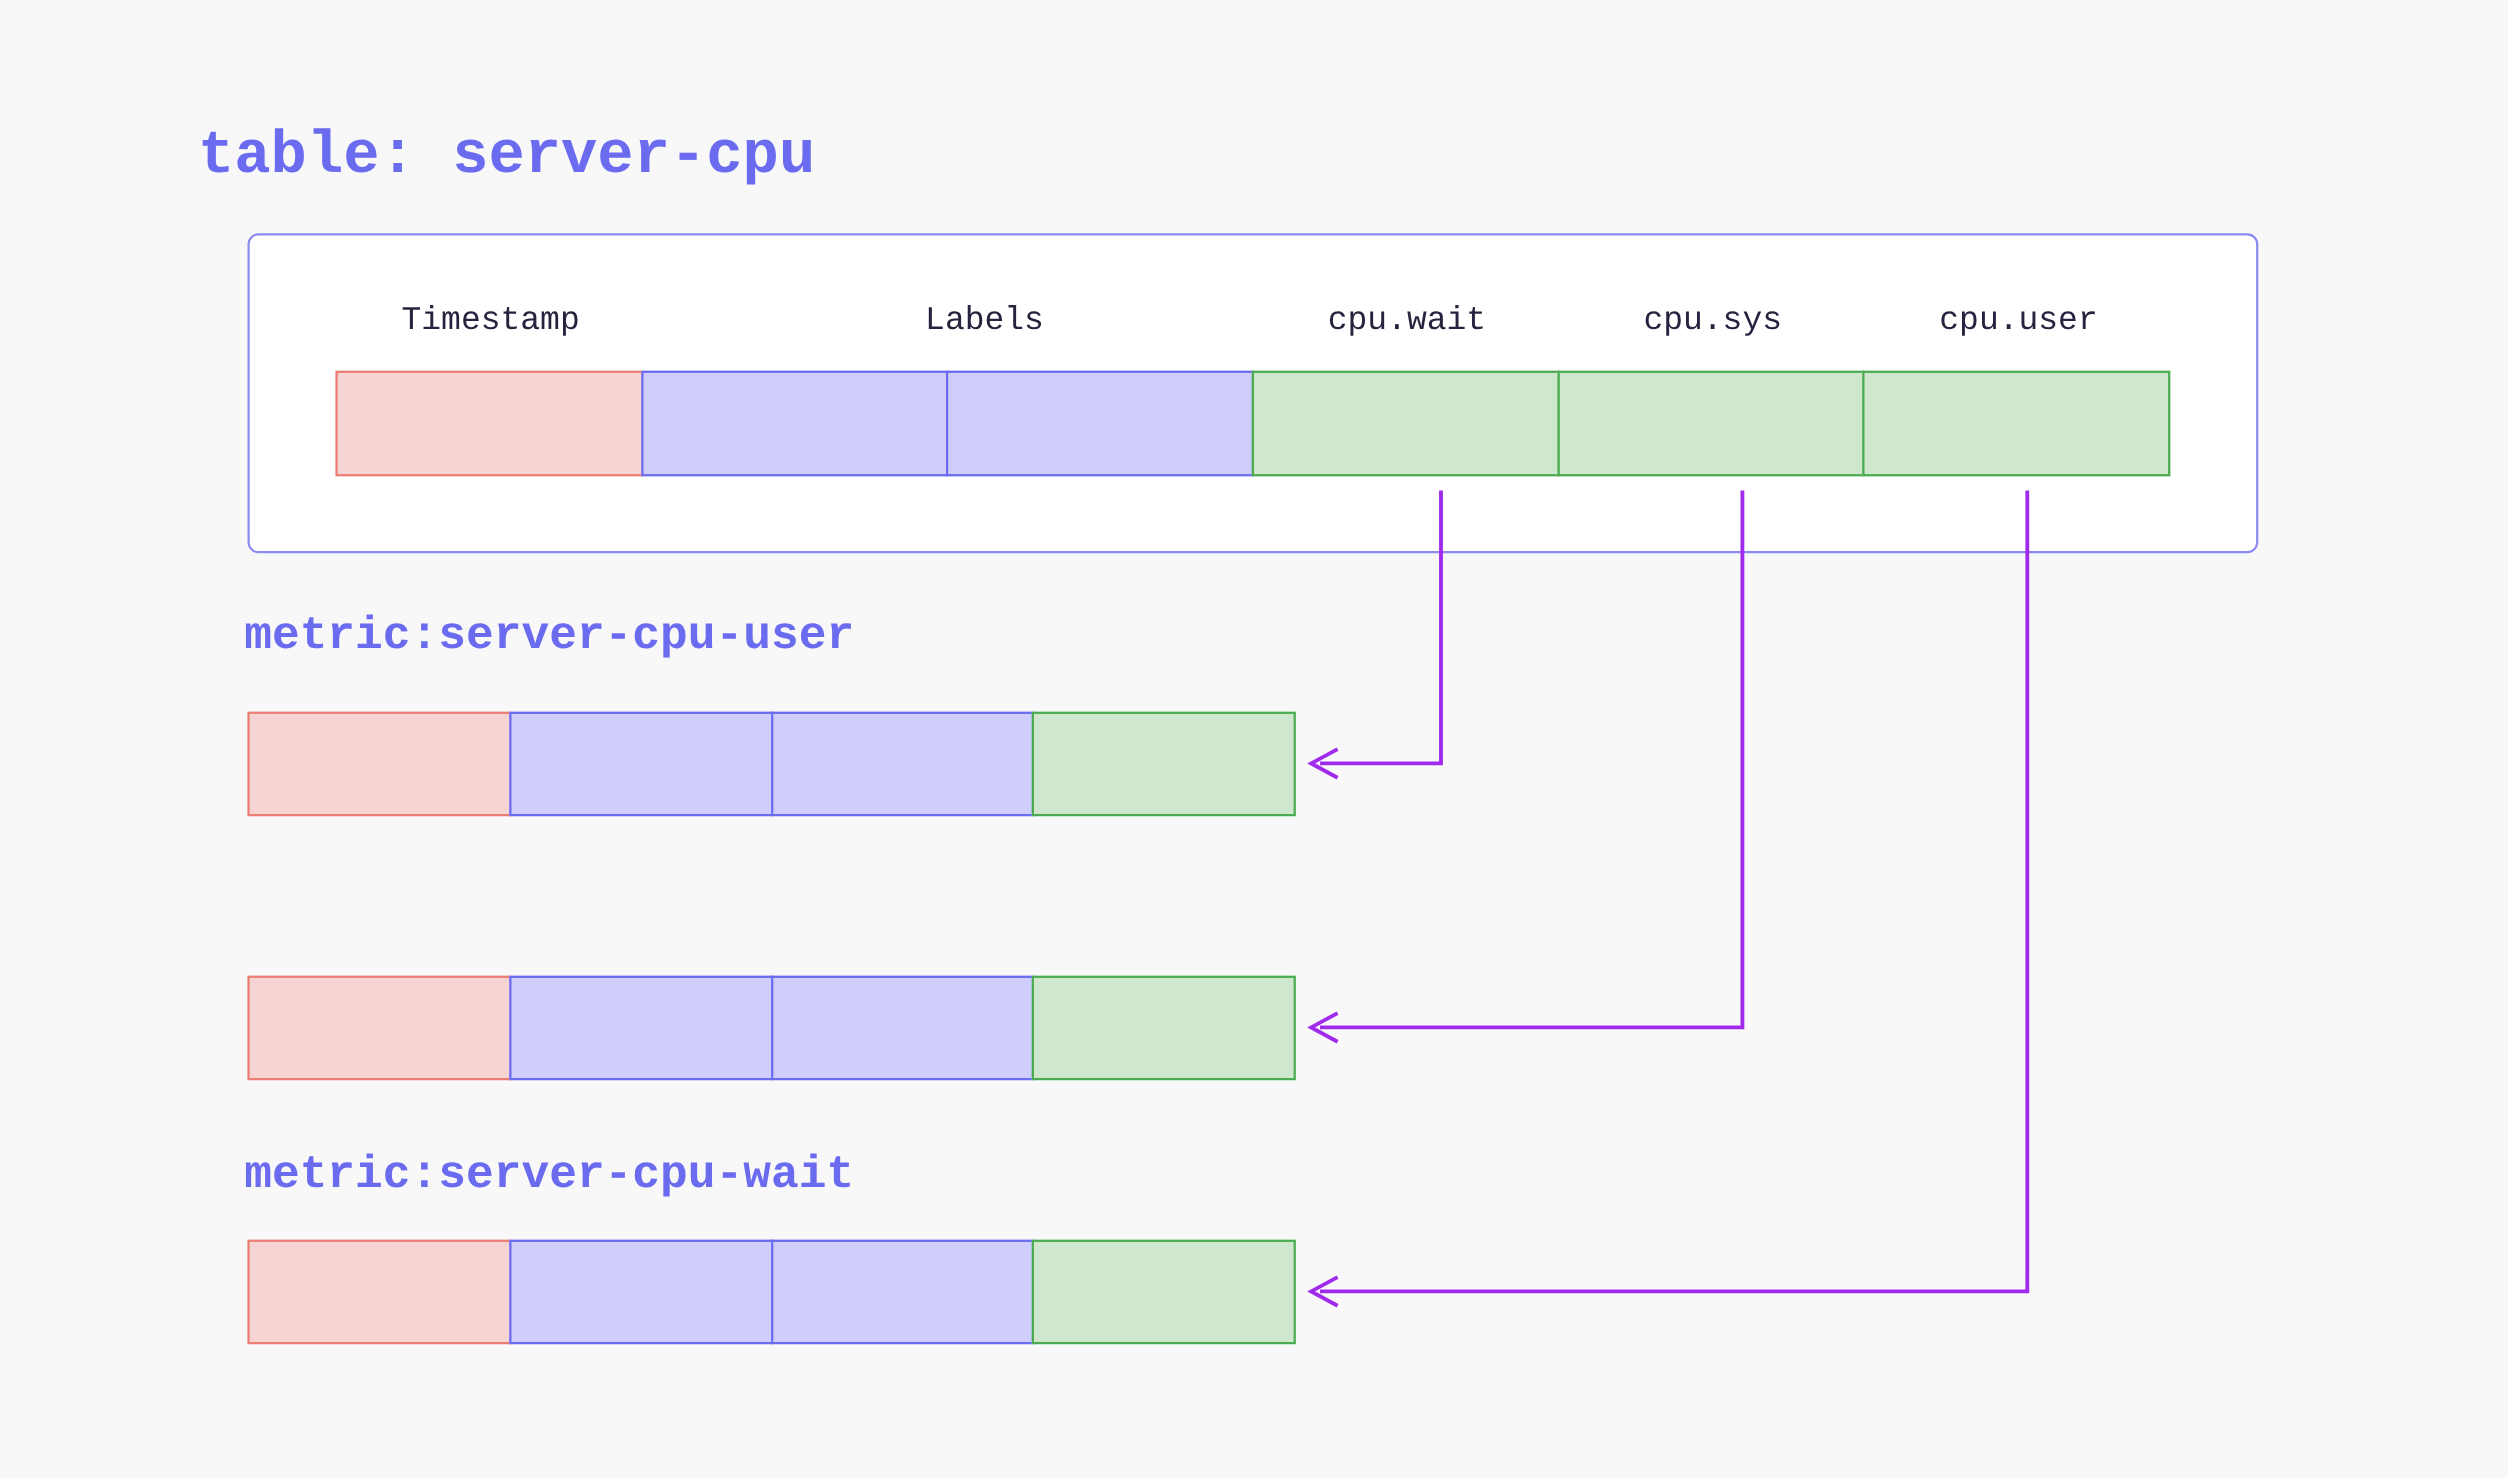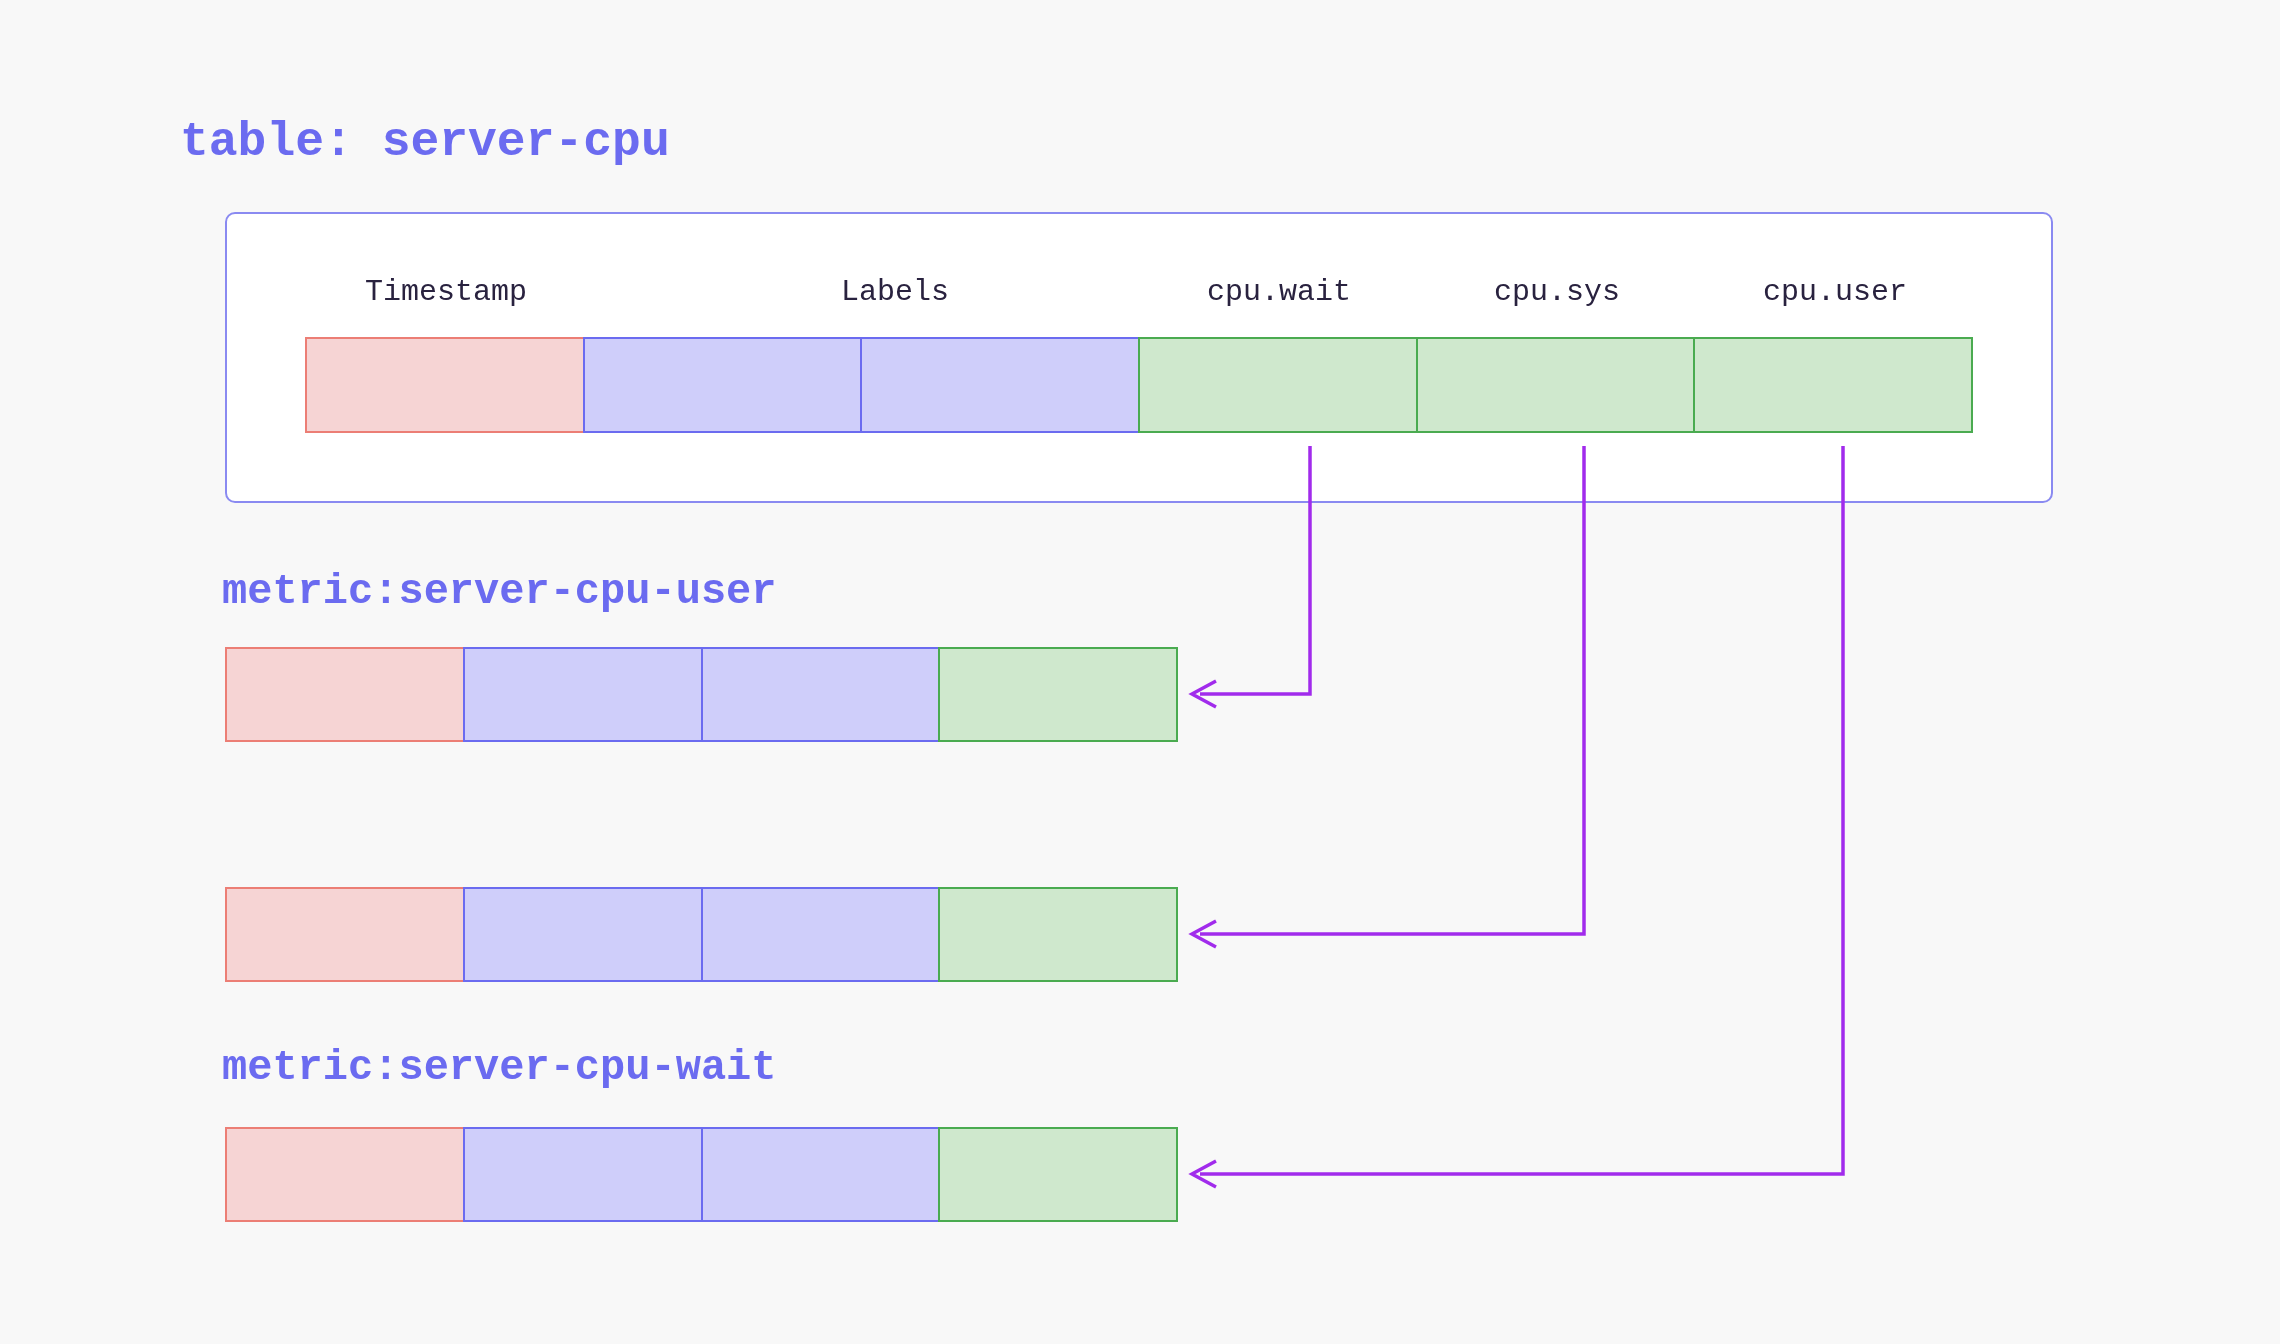--- a/index.html
+++ b/index.html
@@ -19,21 +19,21 @@
   html,body{margin:0;padding:0;background:var(--bg);}
   .canvas{
     position:relative;
     width:2280px;height:1344px;
     background:var(--bg);
     font-family:"Liberation Mono","DejaVu Sans Mono",monospace;
     overflow:hidden;
   }
   .diagram-title{
     position:absolute;left:180px;top:116px;
-    font-size:48px;line-height:52px;font-weight:bold;
+    font-size:55px;line-height:52px;font-weight:bold;
     color:var(--accent-purple);white-space:nowrap;
   }
   .table-box{
     position:absolute;left:225px;top:212px;
     width:1828px;height:291px;
     box-sizing:border-box;
     background:var(--box-fill);
     border:2.5px solid var(--box-border);
     border-radius:10px;
   }
@@ -58,21 +58,21 @@
   }
   .cell + .cell{margin-left:-2px;}
   .t-timestamp{background:var(--timestamp-fill);border-color:var(--timestamp-border);}
   .t-label{background:var(--label-fill);border-color:var(--label-border);}
   .t-field{background:var(--field-fill);border-color:var(--field-border);}
   .metric-title{
     position:absolute;left:222px;
     font-size:42px;line-height:52px;font-weight:bold;
     color:var(--accent-purple);white-space:nowrap;
   }
-  .mt-1{top:566px;text-align:right;}
+  .mt-1{top:552px;text-align:right;}
   .mt-2{top:806px;}
   .mt-3{top:1042px;}
   .ms-1{top:647px;}
   .ms-2{top:887px;}
   .ms-3{top:1127px;}
   .arrow-layer{
     position:absolute;left:0;top:0;
     width:2280px;height:1344px;
     pointer-events:none;
   }

